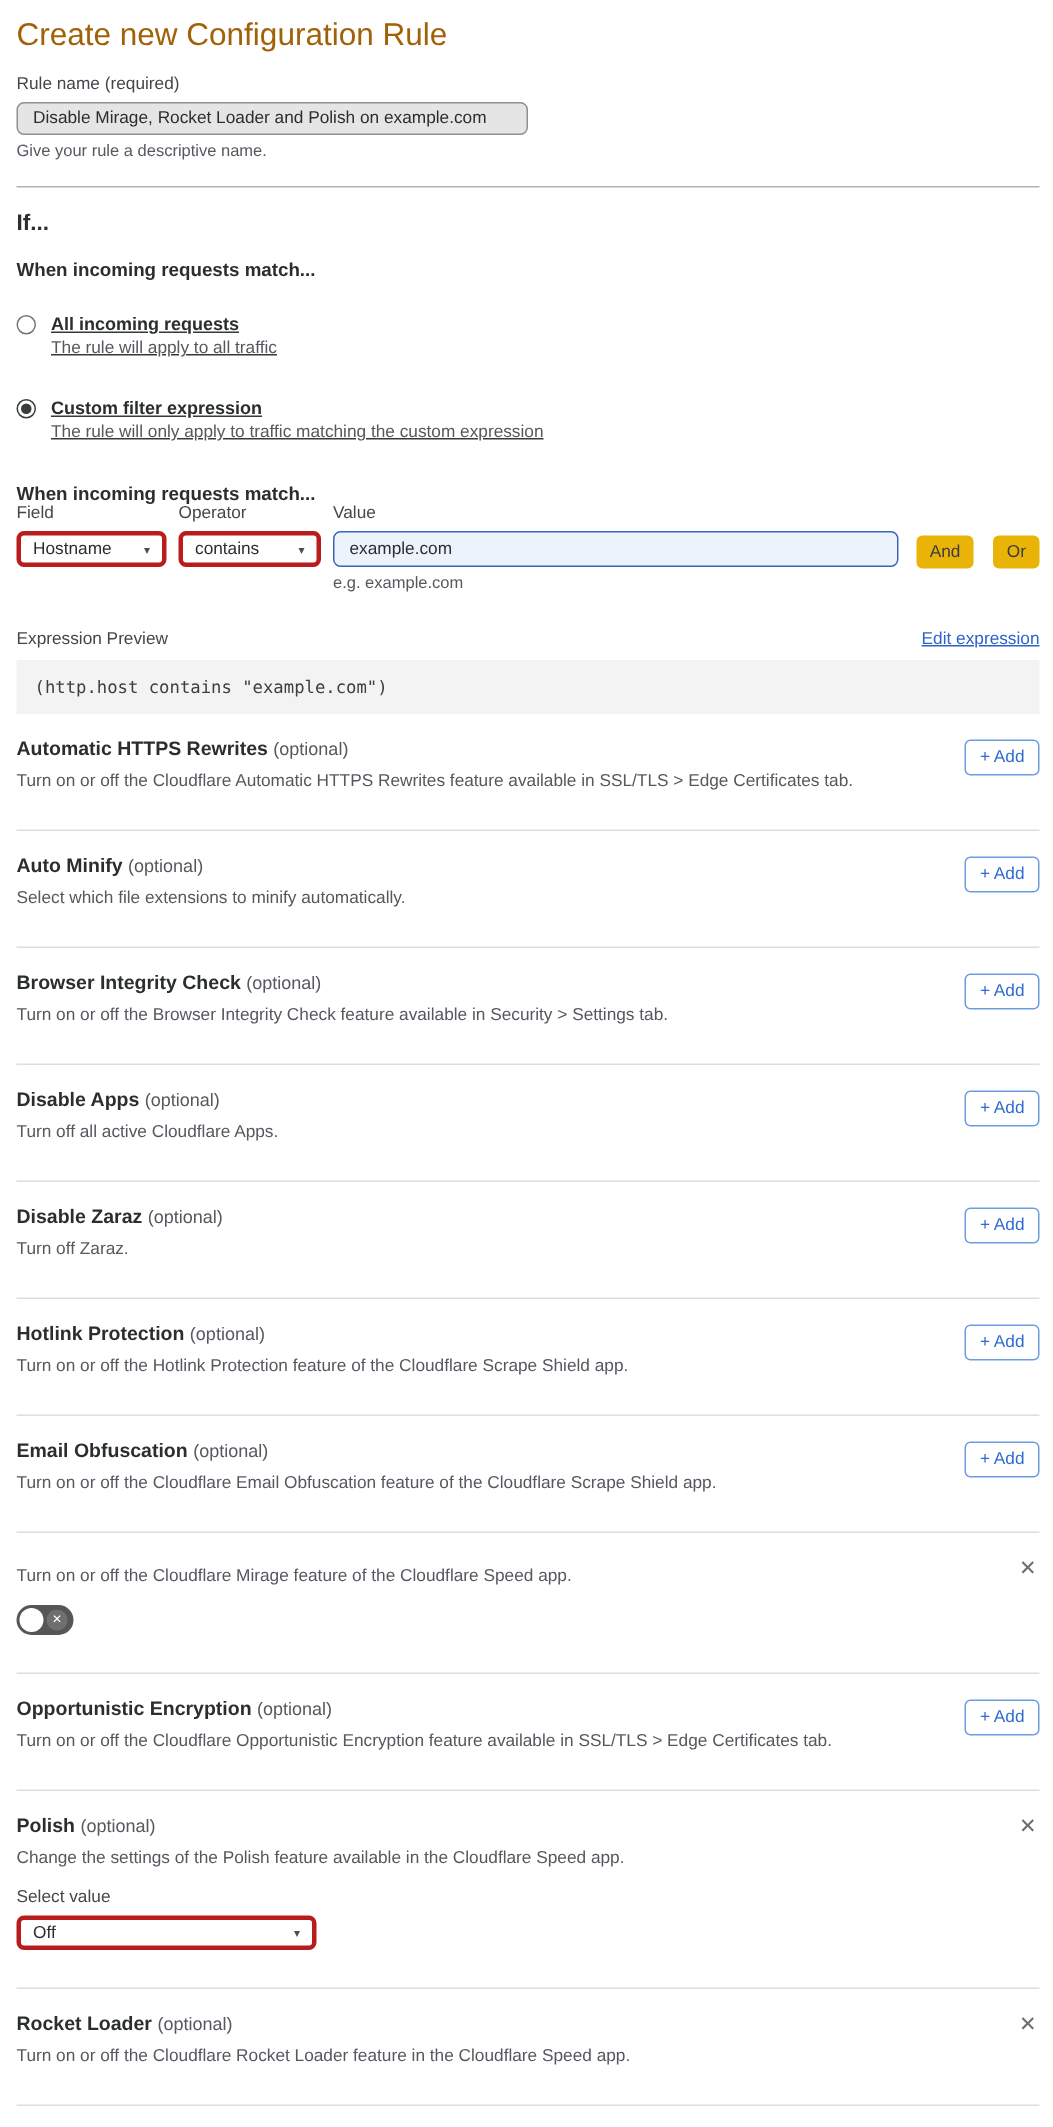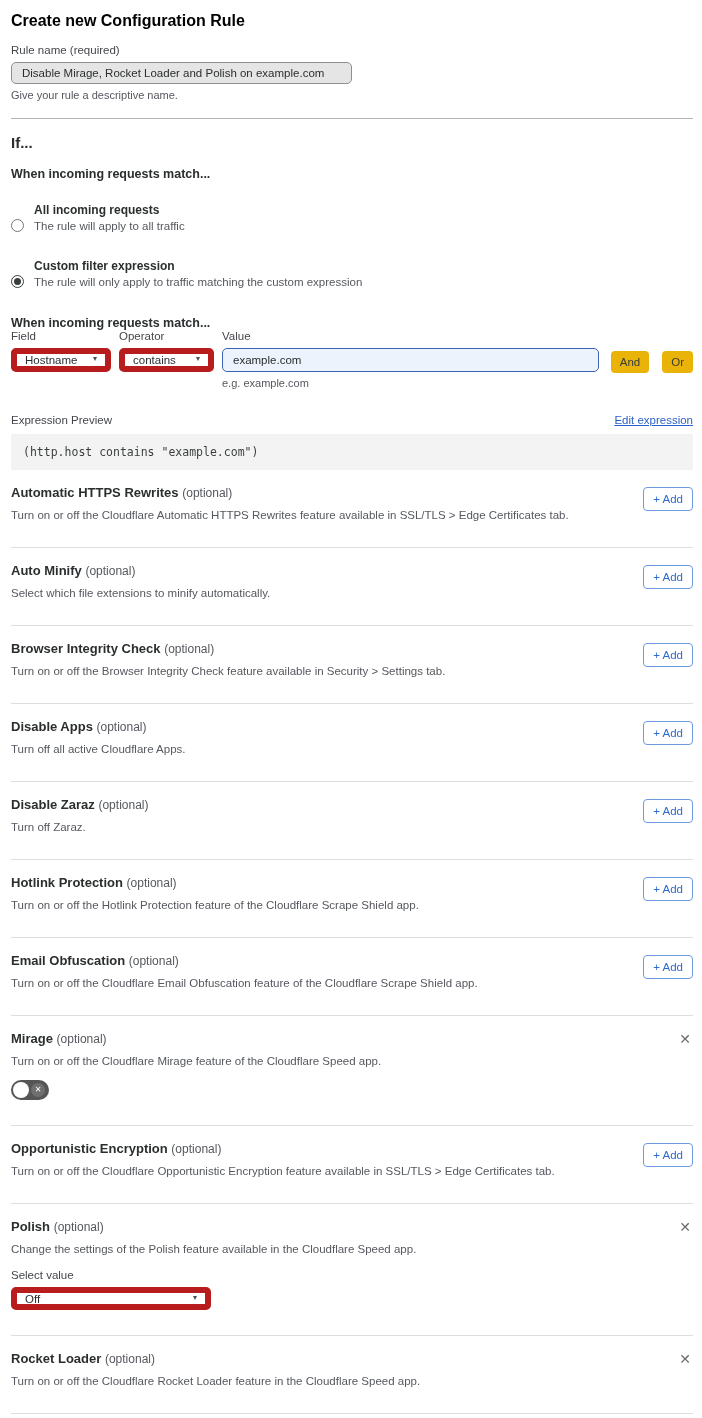--- a/index.html
+++ b/index.html
@@ -6,58 +6,58 @@
   html, body { background: #ffffff; }
   body {
     width: 702px;
     font-family: "Liberation Sans", sans-serif;
     font-size: 12px;
     color: #36393a;
     -webkit-font-smoothing: antialiased;
   }
   .container { padding: 8px 9px 10px 11px; }
 
-  h1.page-title { font-size: 16px; font-weight: 700; color: #000000; margin-top: 4px; }
+  h1.page-title { font-size: 21px; font-weight: 400; color: #a16207; margin-top: 4px; }
 
   .field-label { font-size: 11.5px; color: #43464b; margin-top: 14px; }
   .rule-name-input {
     display: block; margin-top: 6px; width: 341px; height: 22px;
     border: 1px solid #8f8f8f; border-radius: 5px; padding: 0 10px;
     font-family: "Liberation Sans", sans-serif; font-size: 11.5px; color: #2b2e2f;
     outline: none; background: #e5e5e5;
   }
   .helper-text { font-size: 11px; color: #55585e; margin-top: 5px; }
 
   .divider-major { border: none; border-top: 1px solid #b3b3b3; margin-top: 17px; }
 
   h2.if-heading { font-size: 15px; font-weight: 700; color: #2b2e2f; margin-top: 15px; }
   h3.sub-heading { font-size: 12.5px; font-weight: 700; color: #2b2e2f; margin-top: 16px; }
 
-  .radio-option { display: flex; align-items: flex-end; gap: 10px; margin-top: 22px; cursor: pointer; }
+  .radio-option { display: flex; align-items: flex-start; gap: 10px; margin-top: 22px; cursor: pointer; text-decoration: underline; }
   .radio-option + .radio-option { margin-top: 27px; }
   .radio-circle {
     width: 13px; height: 13px; border: 1px solid #767676; border-radius: 50%;
     margin-top: 1px; flex: 0 0 auto; display: flex; align-items: center; justify-content: center;
     background: #fff;
   }
   .radio-circle.selected { border-color: #3a3d3e; }
   .radio-circle.selected::after { content: ""; width: 7px; height: 7px; border-radius: 50%; background: #3a3d3e; }
   .radio-label { font-size: 12px; font-weight: 700; color: #2b2e2f; }
   .radio-desc { font-size: 11.5px; color: #55585e; margin-top: 3px; }
 
   .builder-row { display: flex; align-items: flex-start; margin-top: 0; }
   .builder-col { display: flex; flex-direction: column; }
   .builder-col .ctl-label { font-size: 11.5px; color: #43464b; }
   .col-field { width: 100px; margin-right: 8px; }
   .col-operator { width: 95px; margin-right: 8px; }
   .col-value { flex: 1 1 auto; }
 
   .select-box {
-    margin-top: 6px; height: 24px; border: 6px solid #b91c1c; border-radius: 5px;
-    background: #fff; display: flex; justify-content: space-between;
+    margin-top: 6px; height: 24px; border: 3px solid #b91c1c; border-radius: 5px;
+    background: #fff; display: flex; align-items: center; justify-content: space-between;
     padding: 0 8px; font-size: 11.5px; color: #2b2e2f; cursor: pointer;
   }
   .chevron { font-size: 8px; color: #4c4f52; margin-left: 6px; }
 
   .value-input {
     margin-top: 6px; height: 24px; width: 100%;
     border: 1px solid #3d64b8; border-radius: 5px; background: #edf3fd;
     padding: 0 10px; font-family: "Liberation Sans", sans-serif; font-size: 11.5px; color: #2b2e2f;
     outline: none;
   }
@@ -252,24 +252,20 @@
         <span class="setting-name">Email Obfuscation</span>
         <span class="optional">(optional)</span>
       </div>
       <div class="setting-desc">Turn on or off the Cloudflare Email Obfuscation feature of the Cloudflare Scrape Shield app.</div>
     </div>
     <button class="add-btn">+ Add</button>
   </div>
 
   <div class="setting-row">
     <div class="setting-info">
-      <div class="setting-title">
-        <span class="setting-name">Mirage</span>
-        <span class="optional">(optional)</span>
-      </div>
       <div class="setting-desc">Turn on or off the Cloudflare Mirage feature of the Cloudflare Speed app.</div>
       <div class="toggle">
         <span class="knob"></span>
         <span class="x-circle">✕</span>
       </div>
     </div>
     <span class="close-icon">✕</span>
   </div>
 
   <div class="setting-row">

